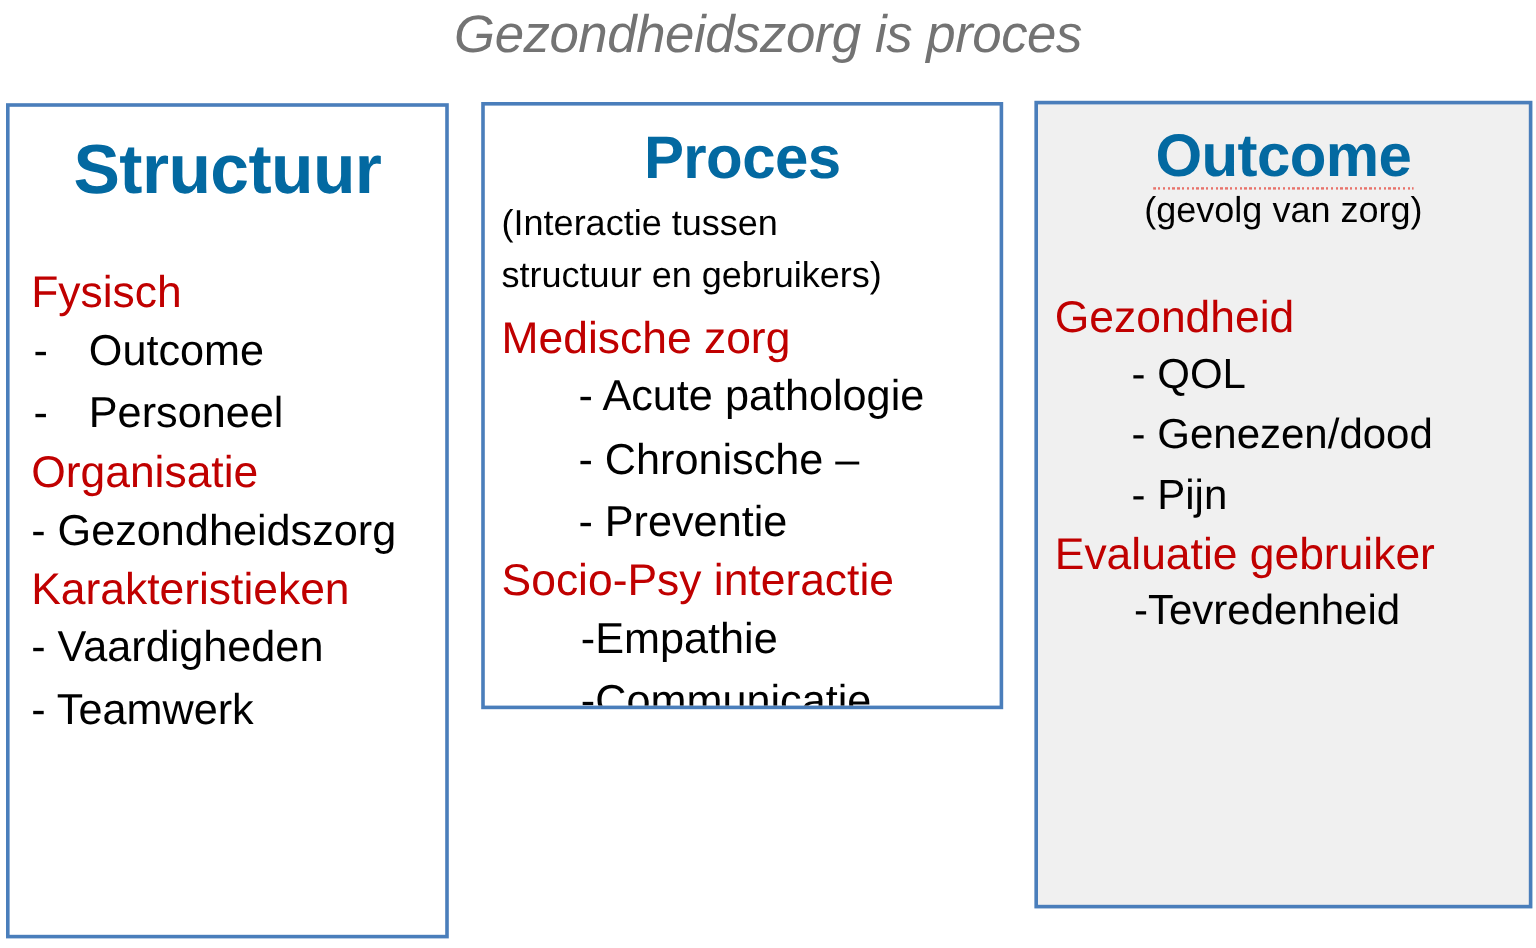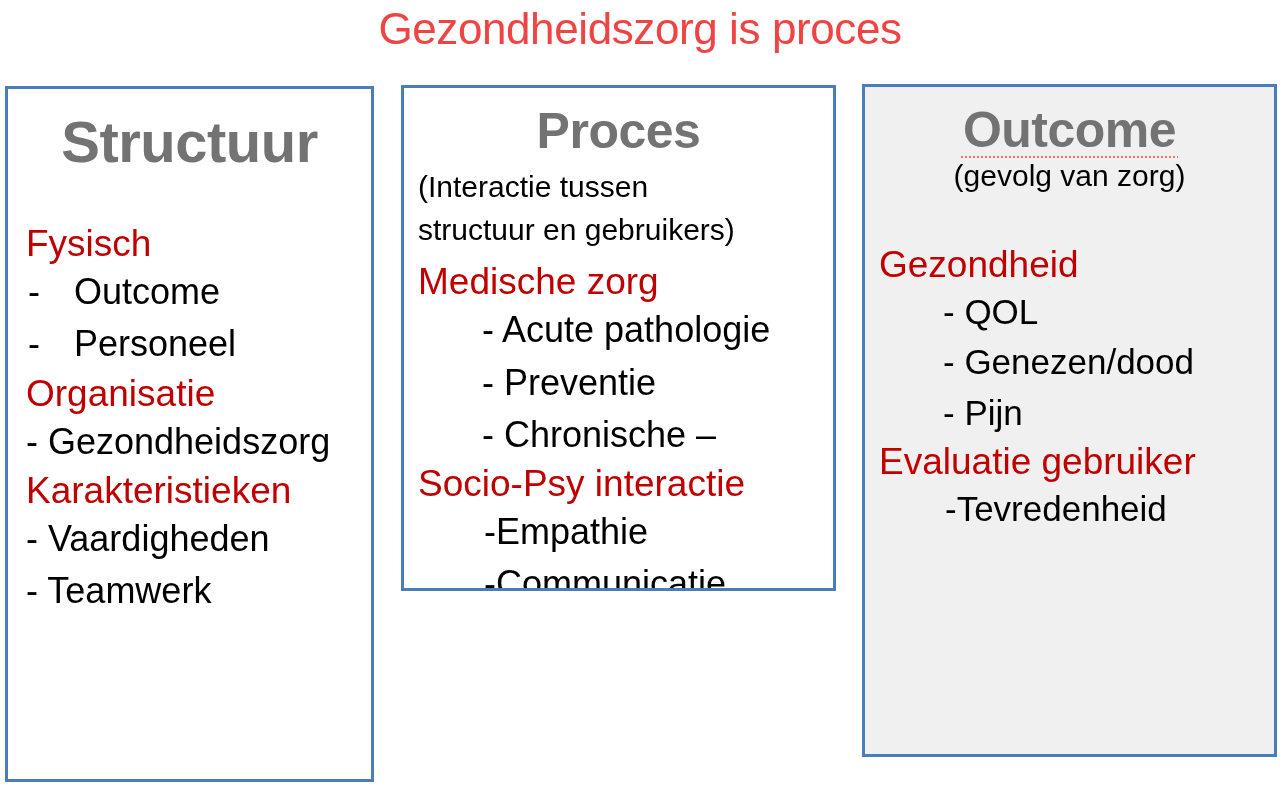--- a/index.html
+++ b/index.html
@@ -19,23 +19,24 @@
   
   .slide-title {
     position: absolute;
     left: 0;
     top: 4px;
     width: 1280px;
     text-align: center;
     font-family: "Liberation Sans", "DejaVu Sans", sans-serif;
     font-size: 44px;
     font-weight: 400;
-    color: #ef4444;
+    color: #737373;
     letter-spacing: -0.4px;
     white-space: nowrap;
+    font-style: italic;
   }
 
   
   .panel {
     position: absolute;
     box-sizing: border-box;
     border: 3px solid #4A7EBB;
     background: #ffffff;
     overflow: hidden;
   }
@@ -57,21 +58,21 @@
     width: 415px;
     height: 673px;
     background: #F0F0F0;
   }
 
   
   .panel-heading {
     text-align: center;
     font-family: "Liberation Sans", "DejaVu Sans", sans-serif;
     font-weight: 700;
-    color: #737373;
+    color: #0369a1;
     line-height: 1.0;
     white-space: nowrap;
   }
   #panel-structuur .panel-heading {
     font-size: 58px;
     margin-top: 24px;
     letter-spacing: -0.5px;
   }
   #panel-proces .panel-heading {
     font-size: 50px;
@@ -211,22 +212,22 @@
   <div class="panel-subheading">
     <div> (Interactie tussen</div>
     <div>structuur en gebruikers)</div>
   </div>
 
   <div class="panel-body">
 
     <div class="group">
       <div class="group-title">Medische zorg</div>
       <div class="item indent-mid">- Acute pathologie</div>
+      <div class="item indent-mid">- Chronische –</div>
       <div class="item indent-mid">- Preventie</div>
-      <div class="item indent-mid">- Chronische –</div>
     </div>
 
     <div class="group">
       <div class="group-title">Socio-Psy interactie</div>
       <div class="item indent-small">-Empathie</div>
       <div class="item indent-small">-Communicatie</div>
       <div class="item indent-small">-Vertrouwen</div>
     </div>
 
   </div>

